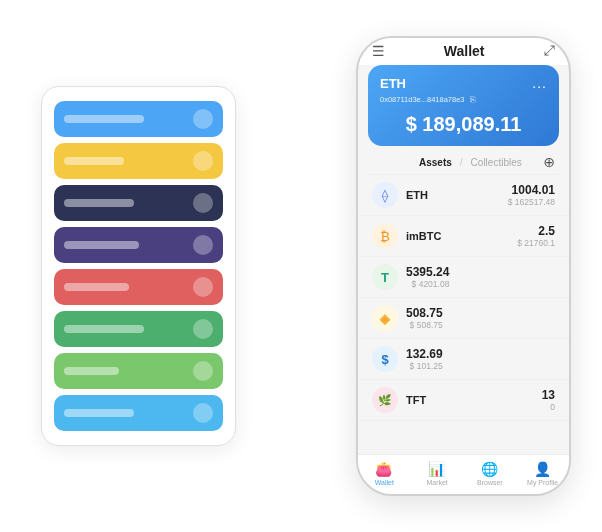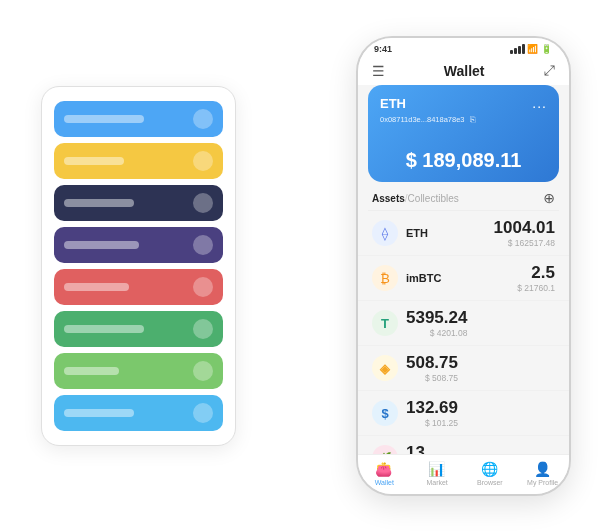--- a/index.html
+++ b/index.html
@@ -162,40 +162,42 @@
     }
 
     .eth-card-dots {
       font-size: 14px;
       letter-spacing: 1px;
     }
 
     .eth-card-address {
       font-size: 7.5px;
       opacity: 0.85;
-      margin-bottom: 24px;
+      margin-bottom: 8px;
     }
 
     .eth-card-amount {
       font-size: 20px;
       font-weight: 700;
       text-align: center;
     }
 
     
     .assets-header {
       display: flex;
       justify-content: space-between;
       align-items: center;
       padding: 8px 14px 4px;
     }
 
     .assets-tabs {
       display: flex;
+      gap: 8px;
       font-size: 10px;
+      margin-left: 47px;
     }
 
     .assets-tab-active {
       color: #222;
       font-weight: 600;
     }
 
     .assets-tab-inactive {
       color: #aaa;
     }
@@ -241,21 +243,21 @@
       font-weight: 600;
       color: #222;
       flex: 1;
     }
 
     .asset-values {
       text-align: right;
     }
 
     .asset-amount {
-      font-size: 17px;
+      font-size: 12px;
       font-weight: 600;
       color: #222;
     }
 
     .asset-usd {
       font-size: 8.5px;
       color: #aaa;
     }
 
     
@@ -335,33 +337,20 @@
       <div class="card-item-icon"></div>
     </div>
     <div class="card-item card-sky">
       <div class="card-item-label" style="width:70px"></div>
       <div class="card-item-icon"></div>
     </div>
   </div>
 
   <div class="phone">
 
-    <div class="phone-status-bar">
-      <span>9:41</span>
-      <div class="status-icons">
-        <div class="signal-bar">
-          <span style="height:4px"></span>
-          <span style="height:6px"></span>
-          <span style="height:8px"></span>
-          <span style="height:10px"></span>
-        </div>
-        <span style="font-size:9px;">📶</span>
-        <span style="font-size:9px;">🔋</span>
-      </div>
-    </div>
 
     <div class="phone-header">
       <span class="header-icon">☰</span>
       <span class="header-title">Wallet</span>
       <span class="header-icon">⤢</span>
     </div>
 
     <div class="eth-card">
       <div class="eth-card-header">
         <span class="eth-card-title">ETH</span>
@@ -424,20 +413,21 @@
       <div class="asset-item">
         <div class="asset-icon icon-usdc" style="color:#2775ca;font-weight:700;">$</div>
         <div class="asset-values">
           <div class="asset-amount">132.69</div>
           <div class="asset-usd">$ 101.25</div>
         </div>
       </div>
 
       <div class="asset-item">
         <div class="asset-icon icon-tft" style="color:#e91e63;font-size:11px;">🌿</div>
+        <span class="asset-name">TFT</span>
         <div class="asset-values">
           <div class="asset-amount">13</div>
           <div class="asset-usd">0</div>
         </div>
       </div>
 
     </div>
 
     <div class="bottom-nav">
       <div class="nav-item">

